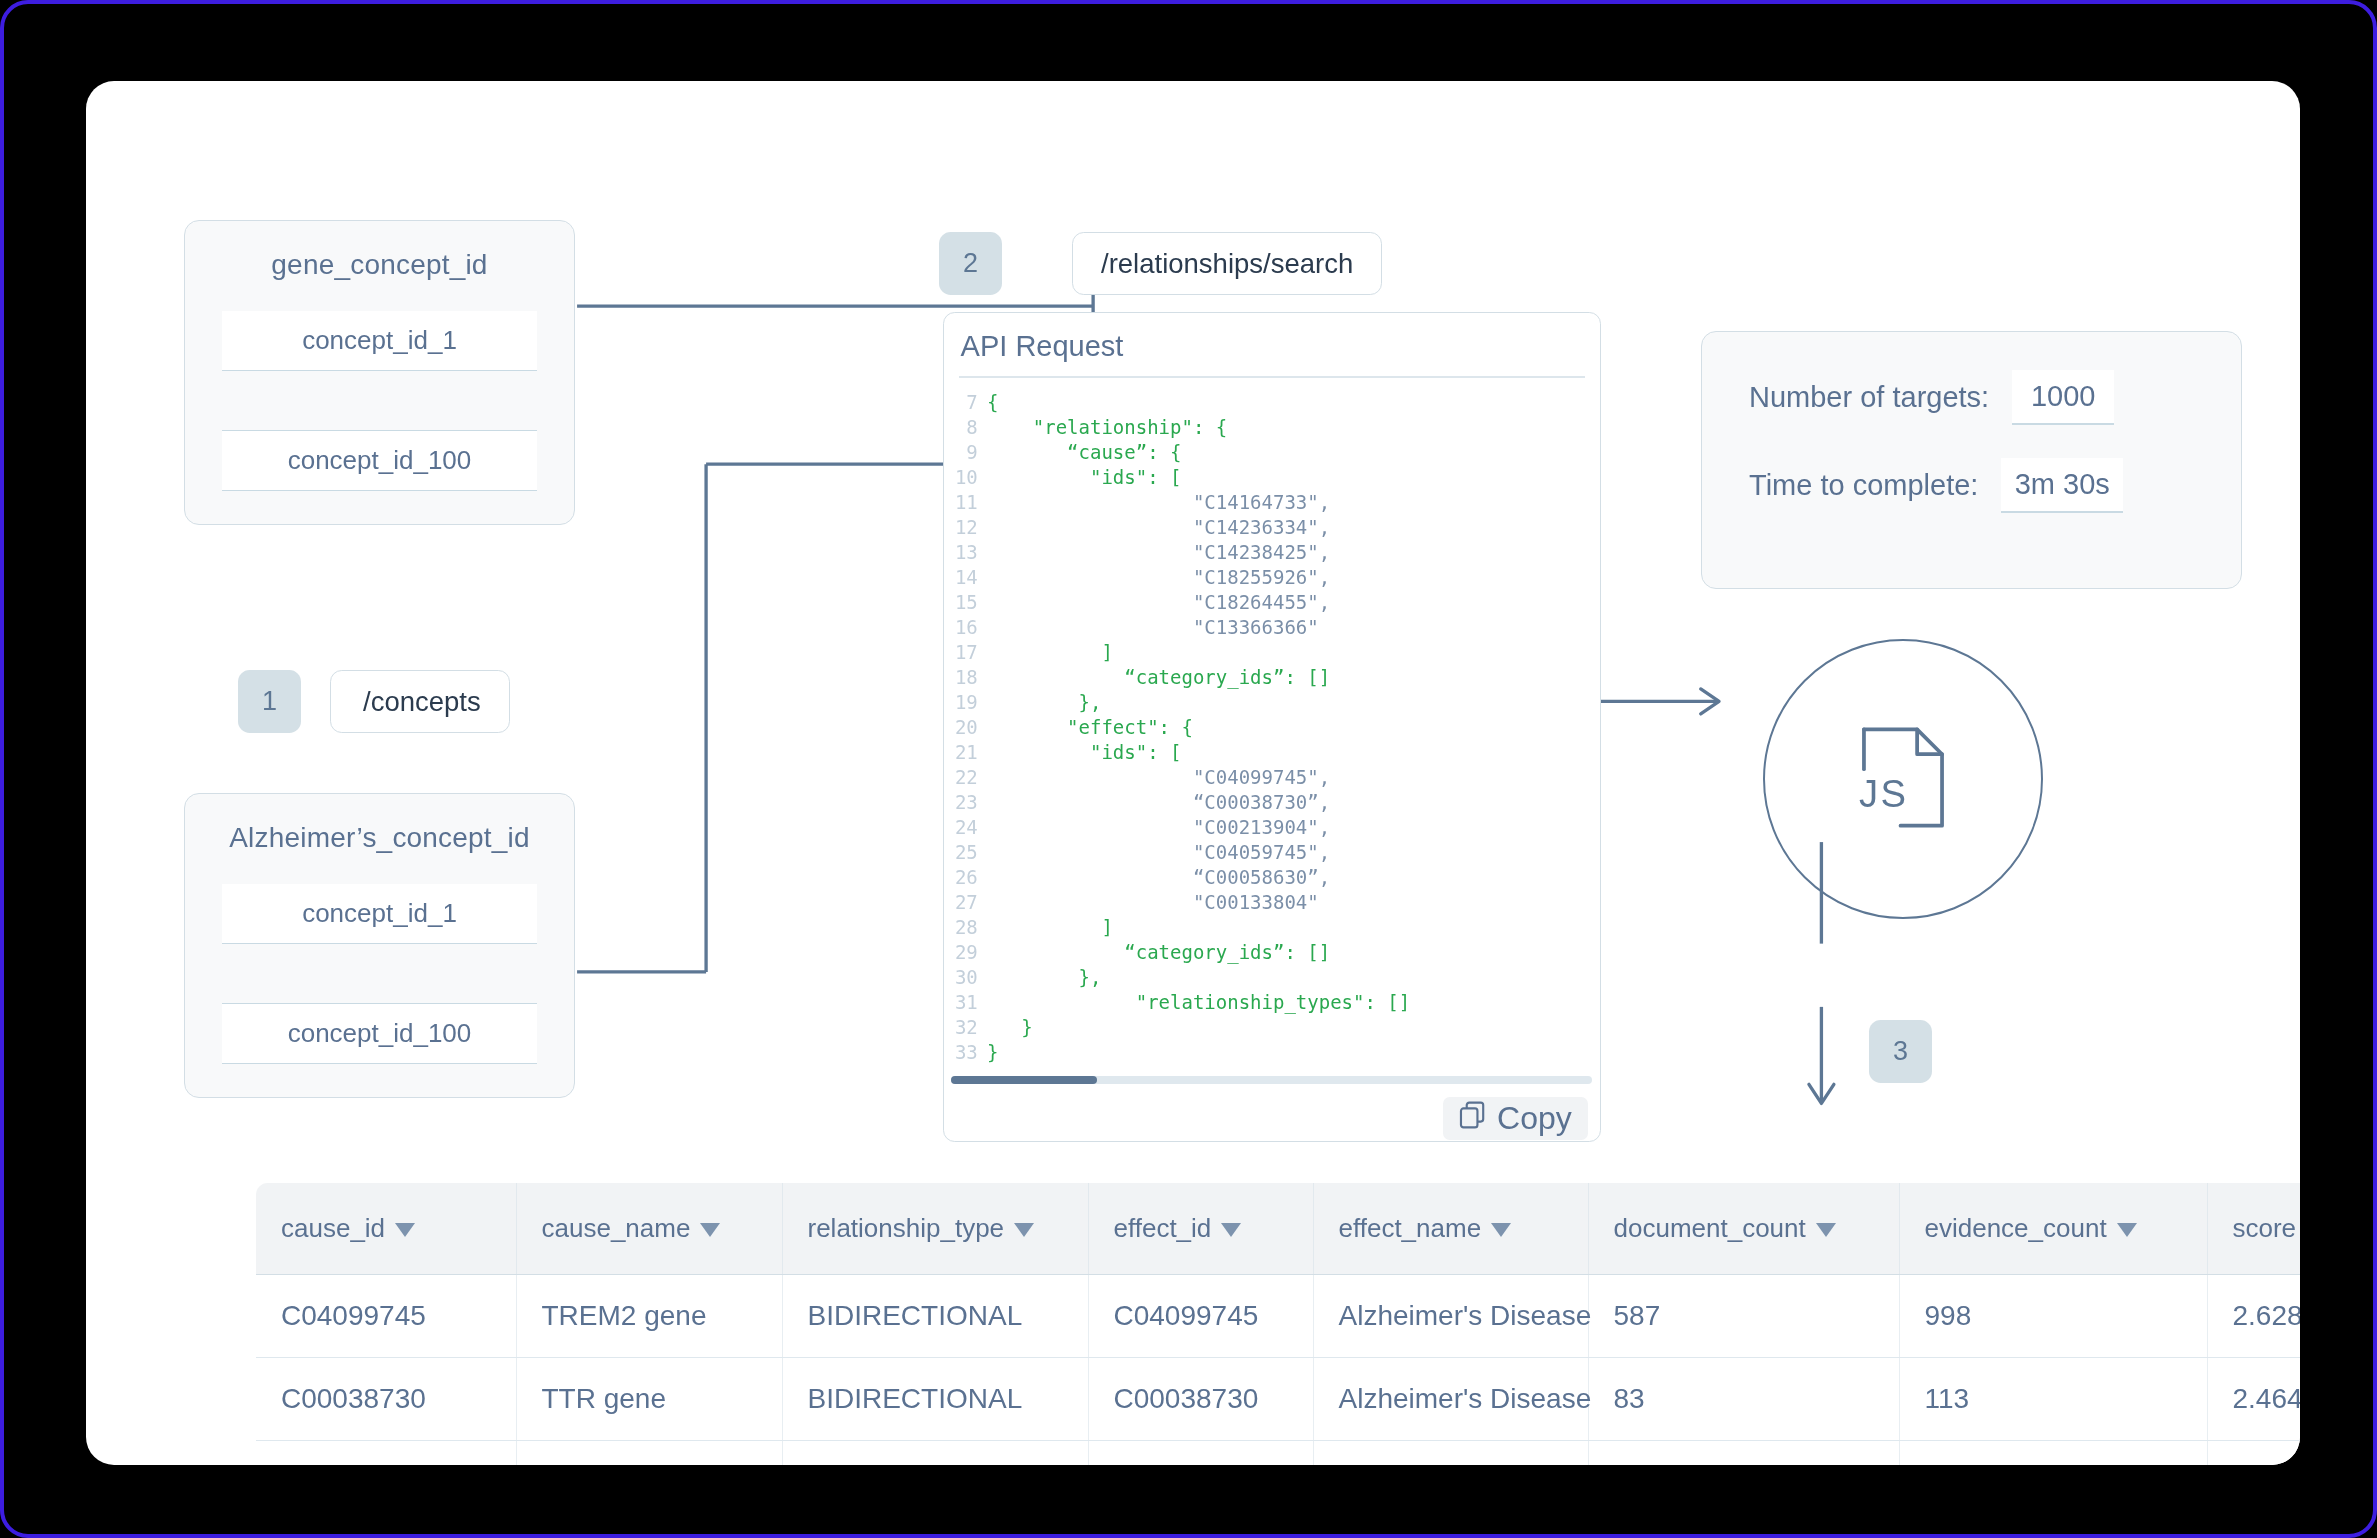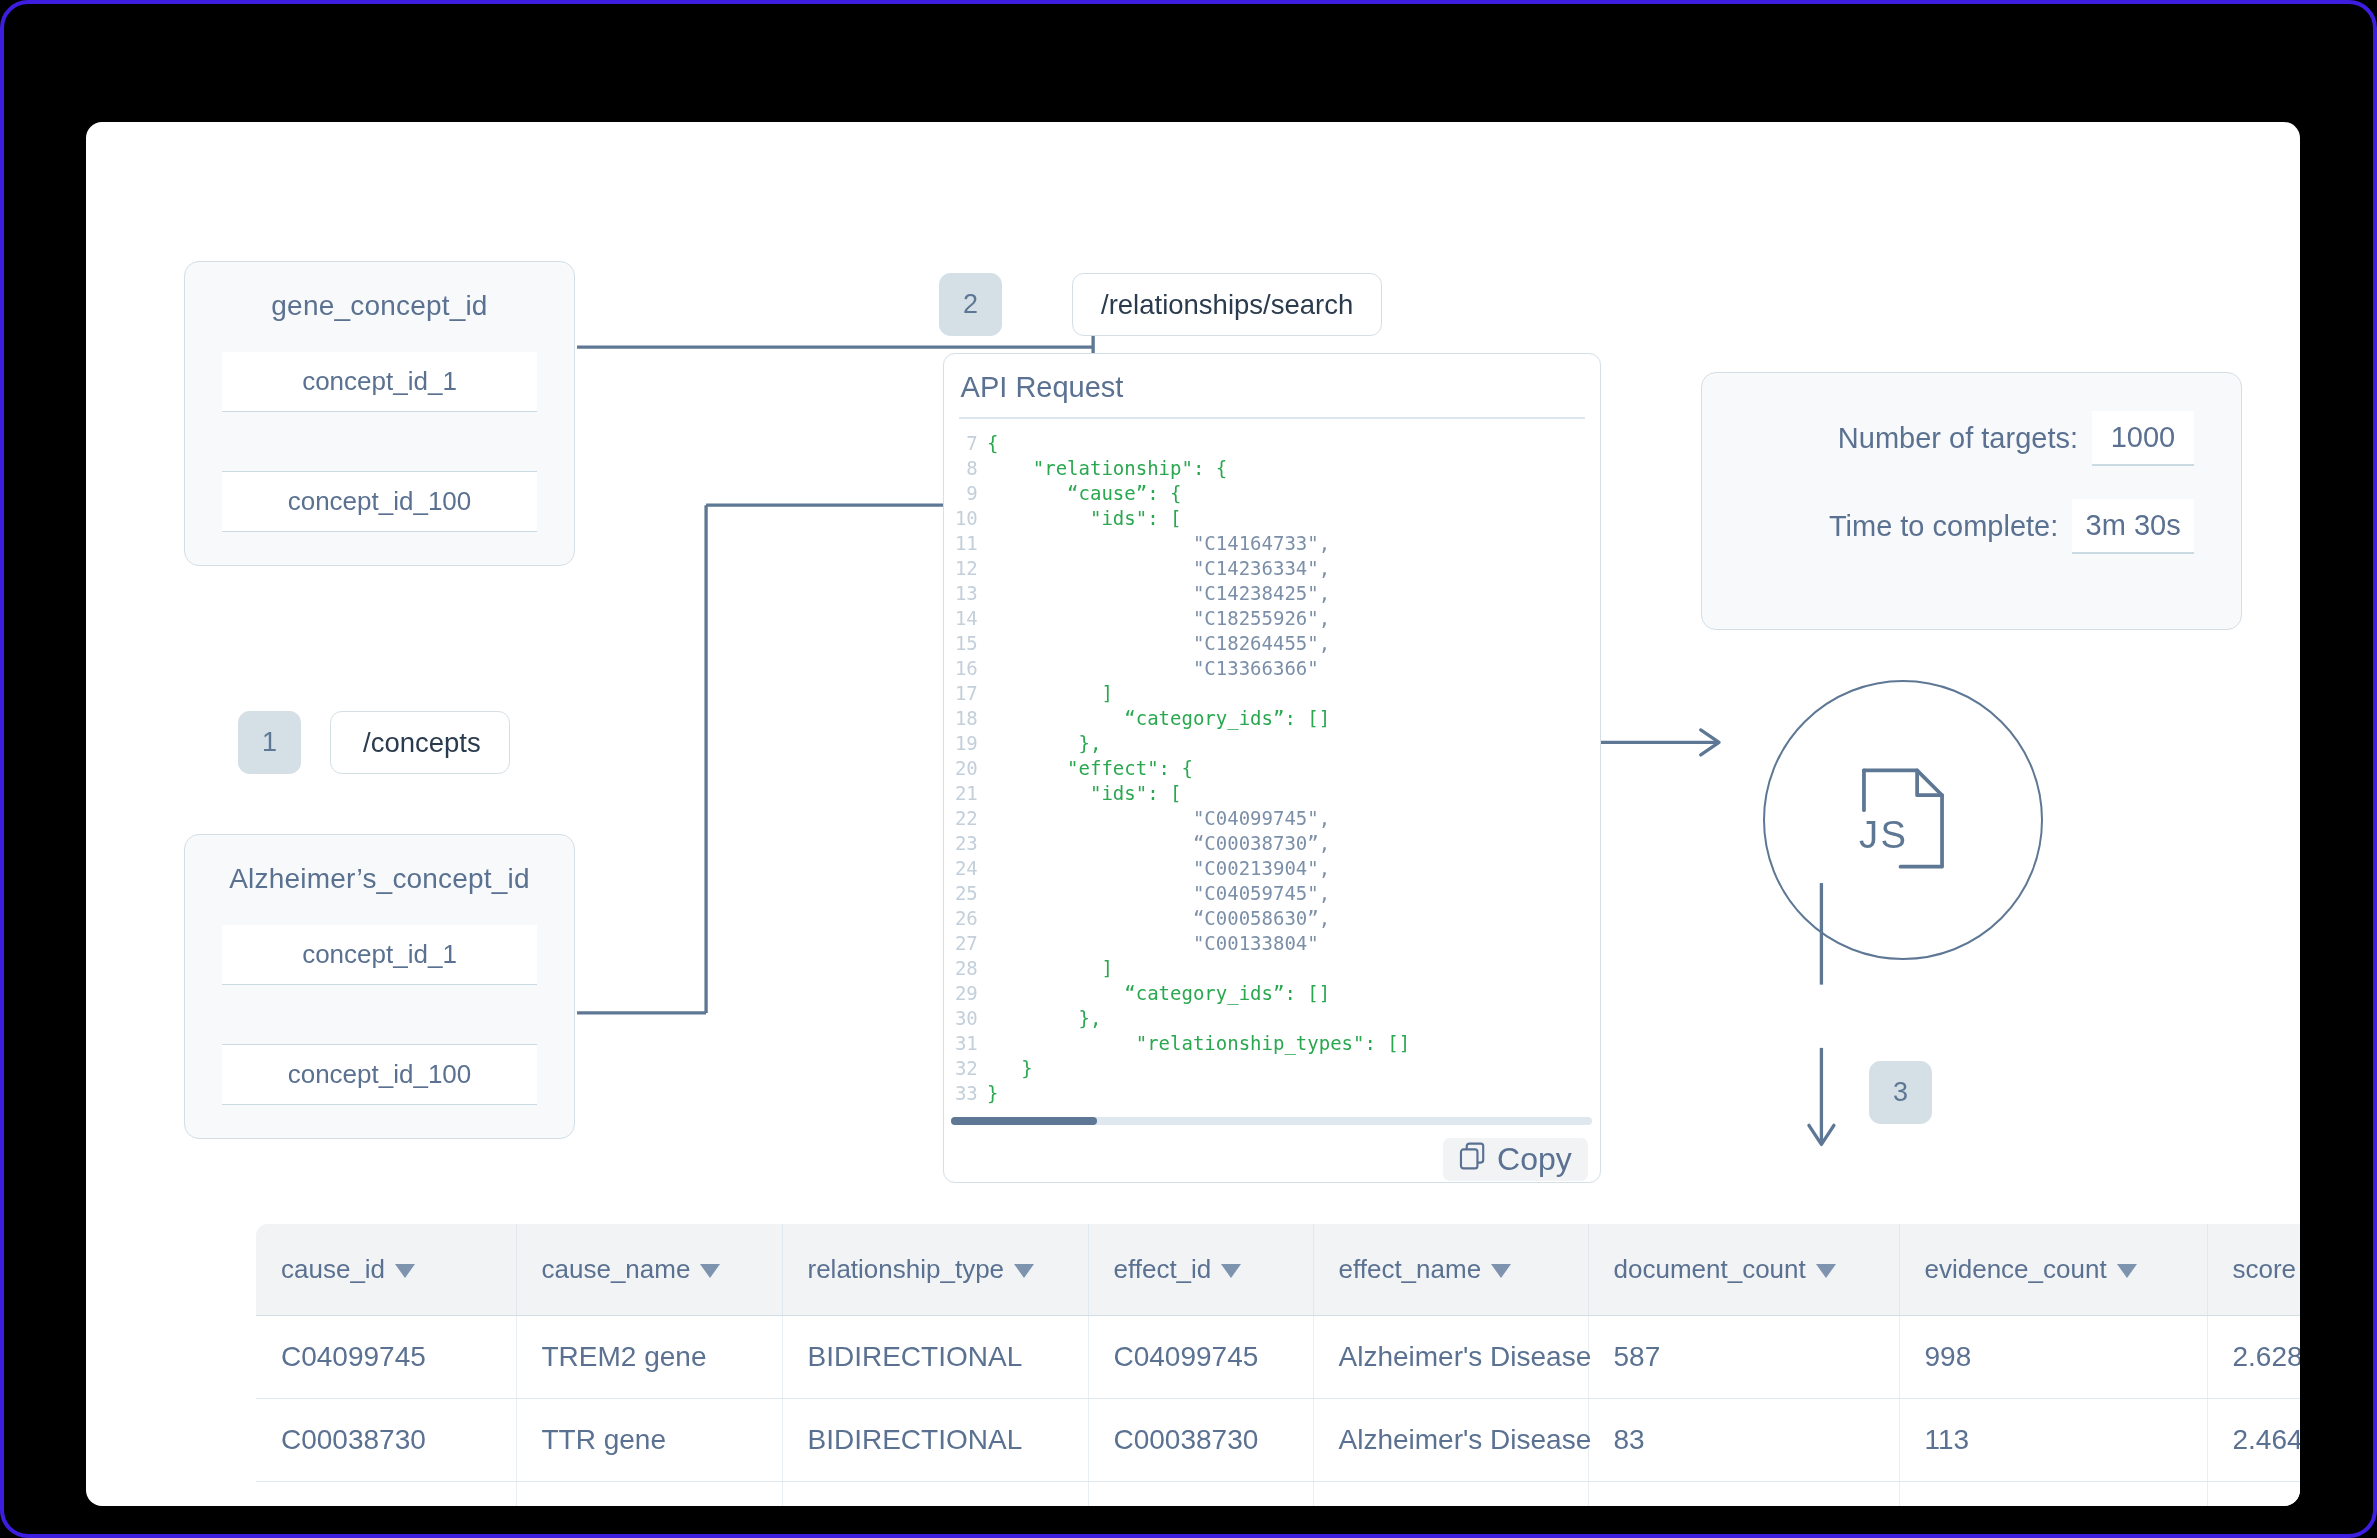--- a/index.html
+++ b/index.html
@@ -24,23 +24,22 @@
     overflow: hidden;
   }
 
   #screen-panel {
     position: absolute;
     left: 82px;
     top: 77px;
     width: 2214px;
     height: 1384px;
     background: #ffffff;
-    border-radius: 16px;
+    border-radius: 28px;
     overflow: hidden;
-    margin-top: 41px;
   }
 
   
   .concept-card {
     position: absolute;
     width: 391px;
     background: #f8f9fa;
     border: 1.7px solid #d3dee5;
     border-radius: 15px;
     padding: 28px 37px 33px 37px;
@@ -187,22 +186,21 @@
     width: 541px;
     height: 258px;
     background: #f8f9fa;
     border: 1.7px solid #d3dee5;
     border-radius: 15px;
     padding: 38px 47px;
   }
   .stat-row {
     display: flex;
     align-items: center;
-    justify-content: flex-end;
-    gap: 14px;
+    gap: 23px;
     margin-bottom: 33px;
   }
   .stat-label { font-size: 29px; color: #5a7191; white-space: nowrap; }
   .stat-value-box {
     background: #ffffff;
     border-bottom: 2.5px solid #c9dae3;
     min-width: 102px;
     height: 55px;
     display: flex;
     align-items: center;

